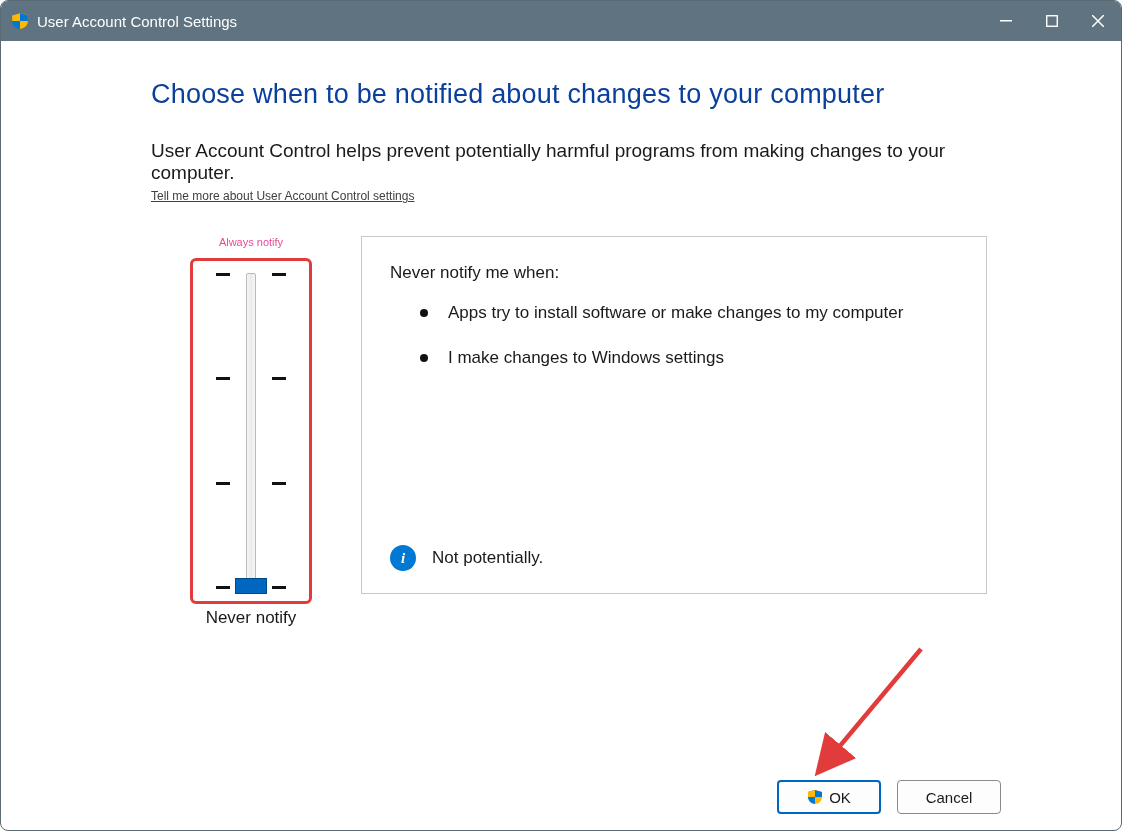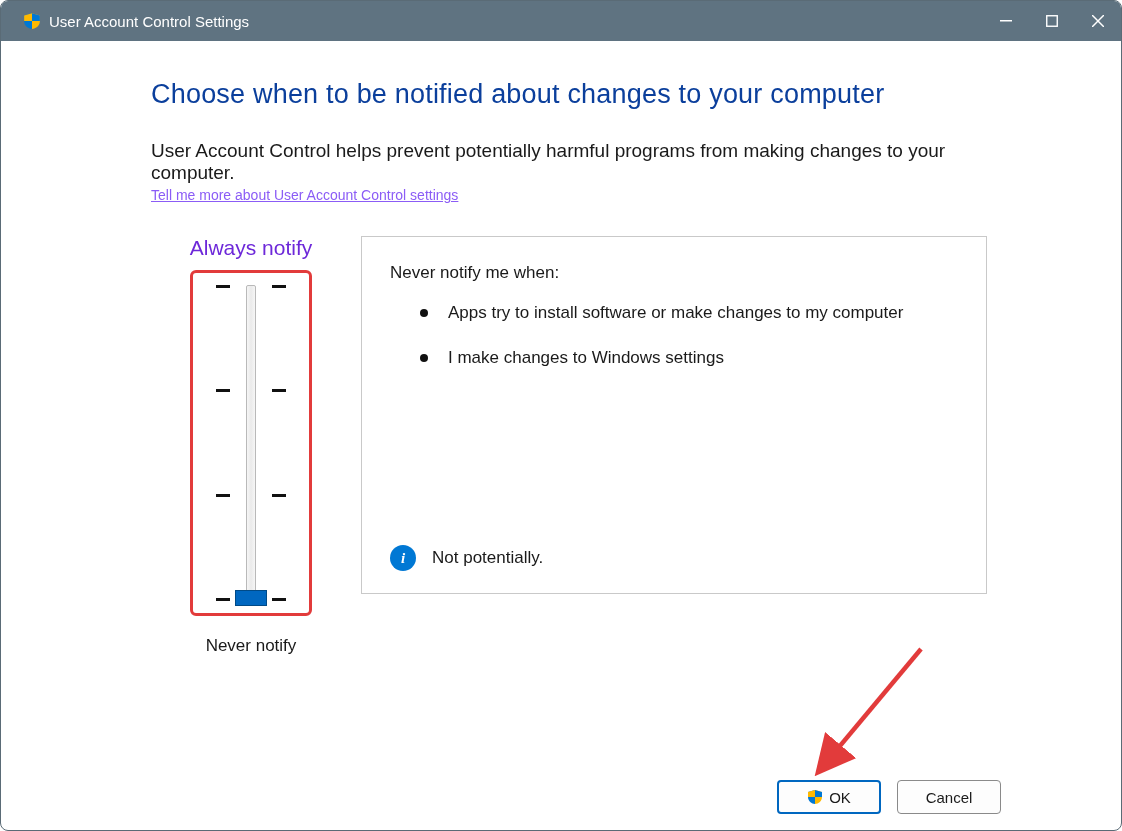--- a/index.html
+++ b/index.html
@@ -14,21 +14,21 @@
     border-radius:8px;
   }
   
   .titlebar {
     height:40px;
     background:#5f7381;
     display:flex;
     align-items:center;
     color:#ffffff;
     font-size:15px;
-    padding-left:22px;
+    padding-left:10px;
     user-select:none;
   }
   .titlebar .app-icon { margin-right:8px; display:flex; align-items:center; }
   .titlebar .title { flex:1; }
   .sysbtns { display:flex; height:100%; }
   .sysbtn {
     width:46px; height:100%;
     display:flex; align-items:center; justify-content:center;
     color:#ffffff;
   }
@@ -47,43 +47,43 @@
     font-size:27px;
     margin:0 0 30px 0;
     letter-spacing:0.2px;
   }
   .desc {
     font-size:19px;
     color:#1a1a1a;
     margin:0 0 2px 0;
   }
   a.helplink {
-    color:#8b5cf6;
+    color:#404040;
     text-decoration:underline;
-    font-size:14px;
+    font-size:12px;
   }
   
   .row {
     display:flex;
     margin-top:32px;
     align-items:flex-start;
   }
   .slider-col {
     width:200px;
     text-align:center;
   }
   .slider-top-label {
-    font-size:21px;
-    color:#6d28d9;
+    font-size:11px;
+    color:#ec4899;
     margin-bottom:10px;
   }
   .slider-bottom-label {
     font-size:17px;
     color:#1a1a1a;
-    margin-top:20px;
+    margin-top:4px;
   }
   .slider-box {
     width:122px; height:346px;
     margin:0 auto;
     border:3px solid #e23b3b;
     border-radius:6px;
     padding:12px 0 12px 0;
     position:relative;
     display:flex;
     justify-content:center;

